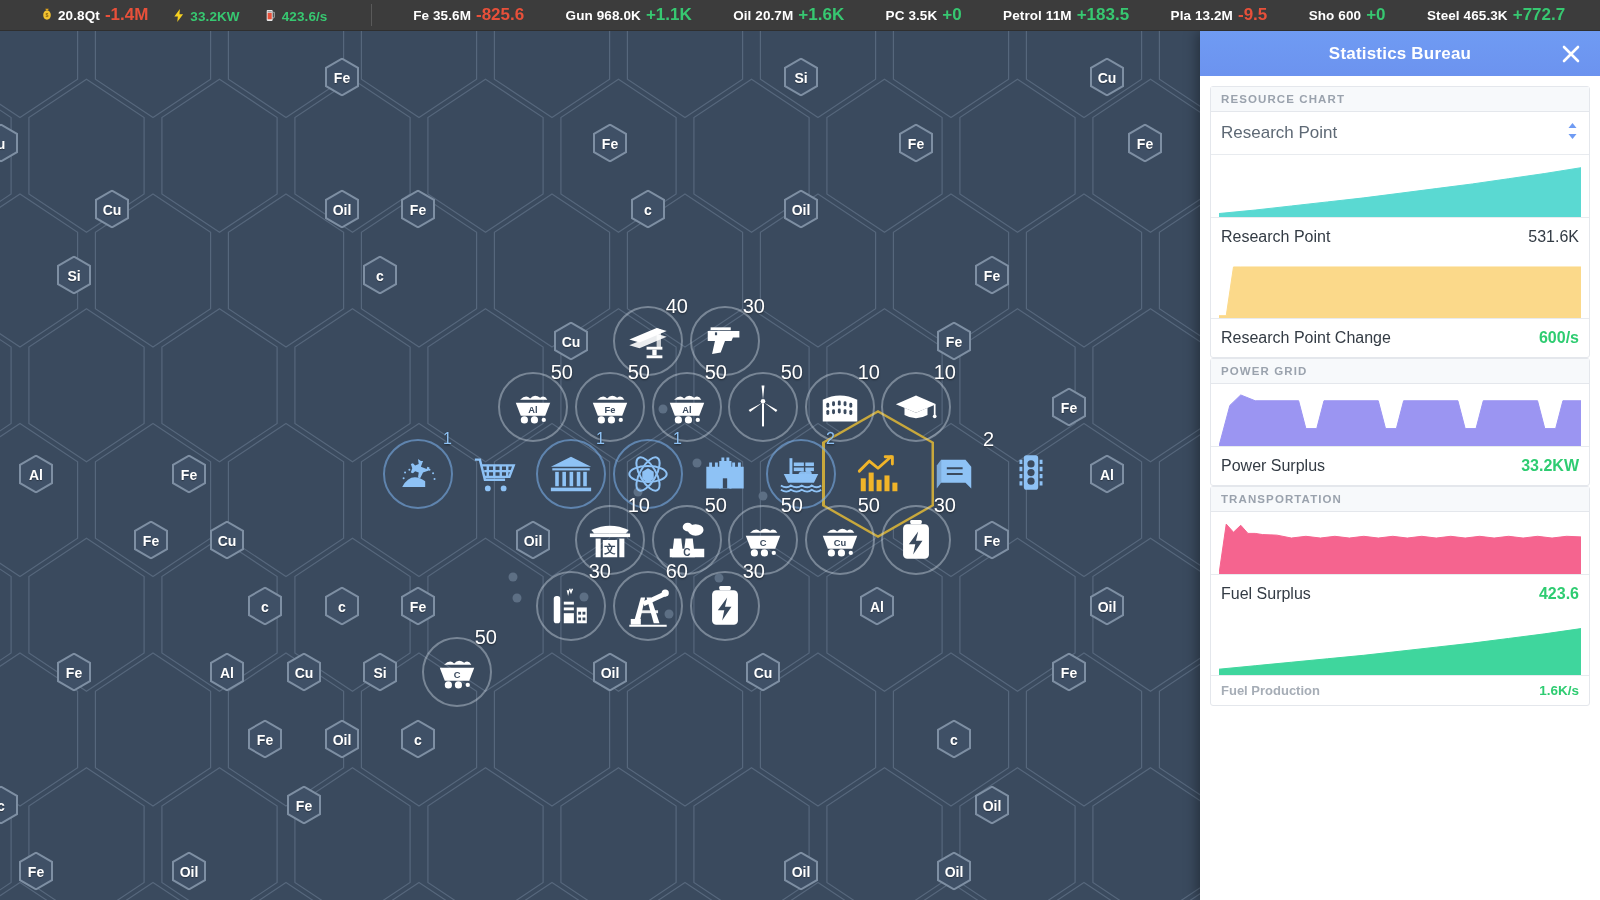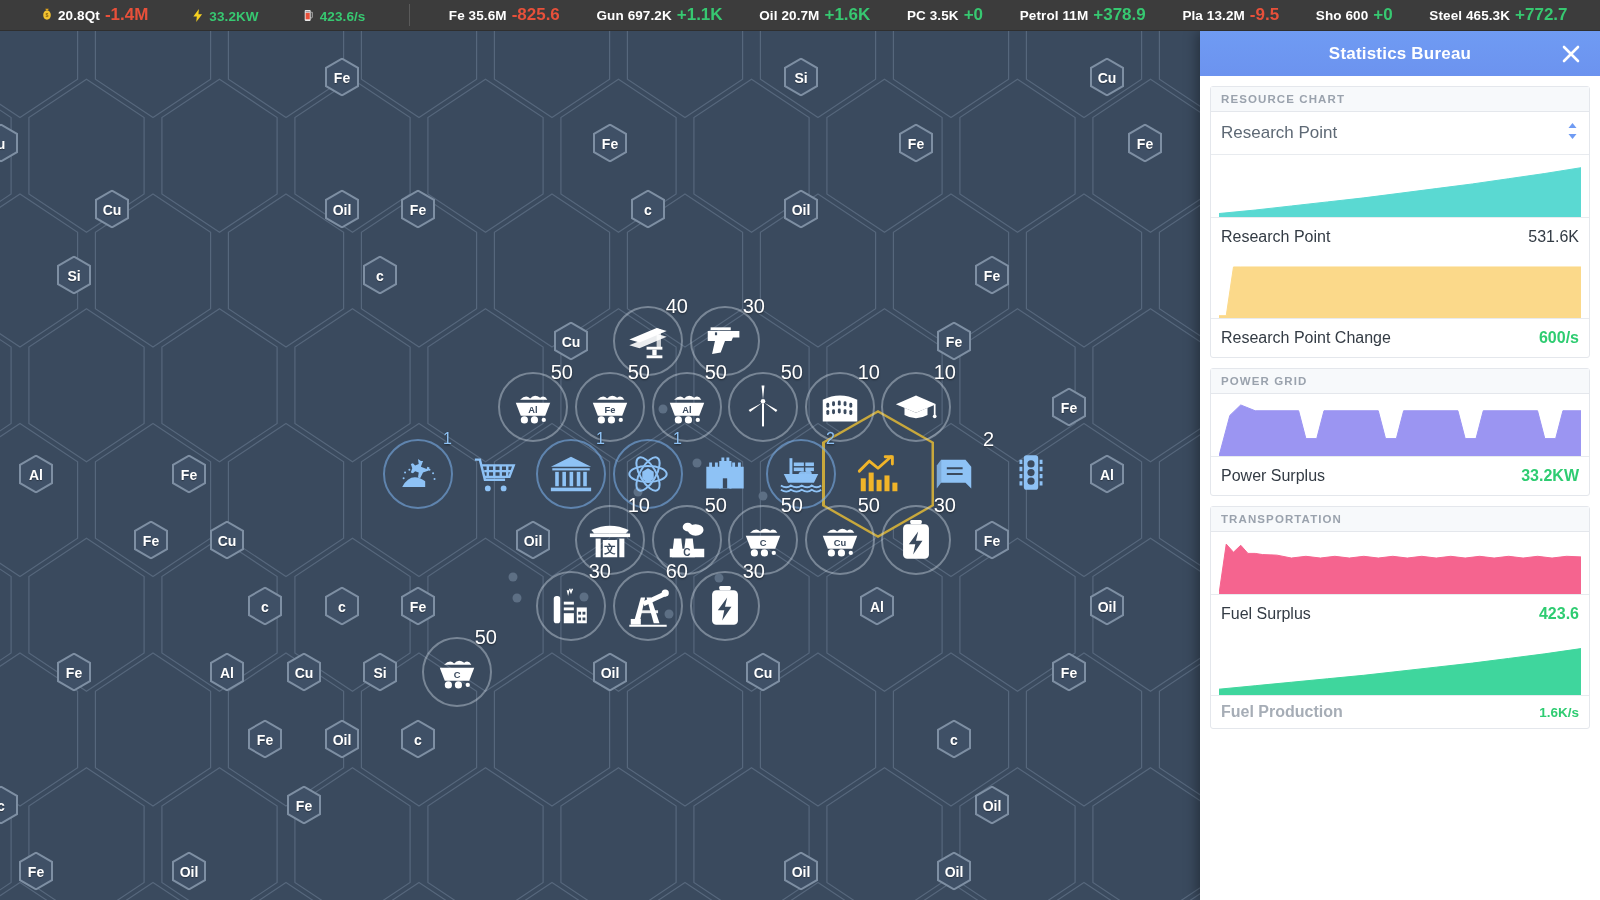--- a/index.html
+++ b/index.html
@@ -12,21 +12,21 @@
   #app { position: relative; width: 1600px; height: 900px; overflow: hidden; }
 
   
   #topbar {
     position: absolute; top: 0; left: 0; width: 1600px; height: 31px;
     background: #3c3c3c;
     display: flex; align-items: center;
     z-index: 40;
     border-bottom: 1px solid #2f2f2f;
   }
-  .tb-left { display: flex; align-items: center; height: 100%; padding-left: 40px; gap: 19px; }
+  .tb-left { display: flex; align-items: center; height: 100%; padding-left: 40px; }
   .tb-sep { width: 1px; height: 22px; background: #5a5a5a; margin: 0 20px; }
   .tb-right { flex: 1; display: flex; align-items: center; justify-content: space-around; height: 100%; padding-right: 14px; }
   .res {
     display: flex; align-items: baseline; gap: 5px;
     font-size: 13.5px; font-weight: bold; color: #ffffff;
     white-space: nowrap;
   }
   .res .amt { font-size: 13.5px; font-weight: bold; letter-spacing: .1px; }
   .res .dlt { font-size: 17px; font-weight: bold; }
   .dlt.up { color: #37c871; }
@@ -123,21 +123,21 @@
     position: relative;
   }
   #panel-title { color: #fff; font-size: 17px; font-weight: bold; letter-spacing: .2px; }
   #panel-close {
     position: absolute; right: 16px; top: 50%; transform: translateY(-50%);
     width: 26px; height: 26px; cursor: pointer;
     display: flex; align-items: center; justify-content: center;
   }
   #panel-body { flex: 1; overflow: hidden; padding: 10px 10px 0 10px; background: #fff; }
 
-  .card { border: 1px solid #e4e7ec; border-radius: 3px; margin-bottom: 10px; background: #fff; }
+  .card { border: 1px solid #e4e7ec; border-radius: 3px; background: #fff; }
   .card-head {
     background: #f7f9fb; border-bottom: 1px solid #e4e7ec;
     padding: 6px 10px; font-size: 11.5px; letter-spacing: 1.1px;
     color: #9aa2ad; font-weight: bold; text-transform: uppercase;
   }
   .select-row {
     display: flex; align-items: center; justify-content: space-between;
     padding: 9px 10px; border-bottom: 1px solid #e8ebef;
     cursor: pointer;
   }
@@ -145,21 +145,21 @@
   .chartbox { height: 62px; padding: 4px 8px 0 8px; }
   .chartbox svg { width: 100%; height: 100%; display: block; }
   .stat-row {
     display: flex; align-items: center; justify-content: space-between;
     padding: 10px 10px; border-top: 1px solid #e8ebef;
   }
   .stat-row.first { border-top: 1px solid #e8ebef; }
   .stat-row .k { font-size: 16px; color: #333b44; }
   .stat-row .v { font-size: 16px; color: #333b44; font-weight: normal; }
   .stat-row.sub { padding: 7px 10px; }
-  .stat-row.sub .k { font-size: 16px; color: #a6adb6; font-weight: bold; }
+  .stat-row.sub .k { font-size: 13px; color: #a6adb6; font-weight: bold; }
   .stat-row.sub .v { font-size: 13.5px; font-weight: bold; }
   .v.green { color: #2ecc71; font-weight: bold; }
   .v.red   { color: #e8503a; font-weight: bold; }
 </style>
 </head>
 <body>
 
 <div id="app">
 
   <div id="topbar">
@@ -189,34 +189,34 @@
           <span class="amt" style="color:#37c871">423.6/s</span>
         </div>
       </div>
     <div class="tb-sep"></div>
     <div class="tb-right">
         <div class="res">
           <span class="amt">Fe 35.6M</span>
           <span class="dlt dn">-825.6</span>
         </div>
         <div class="res">
-          <span class="amt">Gun 697.2K</span>
+          <span class="amt">Gun 968.0K</span>
           <span class="dlt up">+1.1K</span>
         </div>
         <div class="res">
           <span class="amt">Oil 20.7M</span>
           <span class="dlt up">+1.6K</span>
         </div>
         <div class="res">
           <span class="amt">PC 3.5K</span>
           <span class="dlt up">+0</span>
         </div>
         <div class="res">
           <span class="amt">Petrol 11M</span>
-          <span class="dlt up">+378.9</span>
+          <span class="dlt up">+183.5</span>
         </div>
         <div class="res">
           <span class="amt">Pla 13.2M</span>
           <span class="dlt dn">-9.5</span>
         </div>
         <div class="res">
           <span class="amt">Sho 600</span>
           <span class="dlt up">+0</span>
         </div>
         <div class="res">

